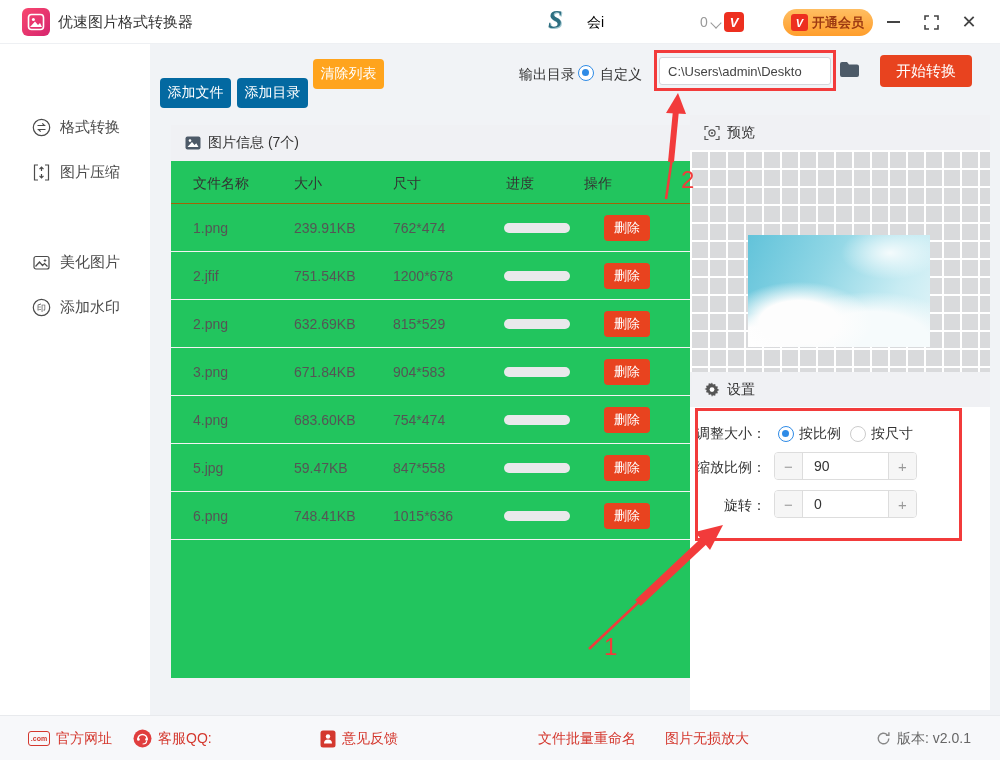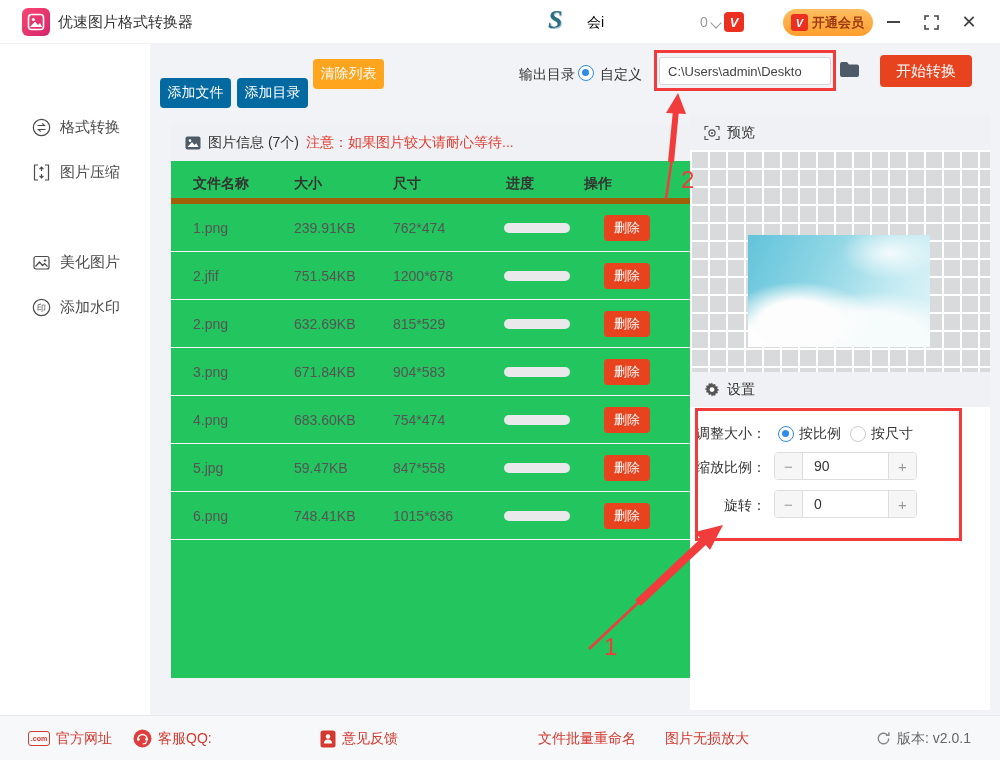--- a/index.html
+++ b/index.html
@@ -56,21 +56,21 @@
   .out-input { position:absolute; left:659px; top:57px; width:172px; height:28px; border:1px solid #d4d7dc; border-radius:3px;
     padding:0 8px; font-size:13px; color:#444; font-family:inherit; background:#fff; }
   .folder-btn { position:absolute; left:839px; top:61px; cursor:pointer; }
   .btn-start { position:absolute; left:880px; top:55px; width:92px; height:32px; background:#e8431f; font-size:15px; }
 
   
   .table-card { position:absolute; left:158px; top:125px; width:522px; height:553px; background:#22c55e;margin-left:13px; }
   .card-head { height:36px; background:#f0f1f4; display:flex; align-items:center; padding-left:14px; gap:7px; font-size:14px; }
   .card-title { color:#333; }
   .card-notice { color:#e23c30; }
-  .col-head { position:relative; height:43px; border-bottom:6px solid #a16207; font-size:14px; font-weight:bold; color:#333;padding-left:44px; }
+  .col-head { position:relative; height:43px; border-bottom:1px solid #a16207; font-size:14px; font-weight:normal; color:#333;padding-left:44px; }
   .col-head span { position:absolute; top:14px; }
   .ch-name { left:22px; } .ch-size { left:123px; } .ch-dims { left:222px; } .ch-prog { left:335px; } .ch-ops { left:413px; }
   .trow { position:relative; height:48px; border-bottom:1px solid #f3f3f3; font-size:14px; color:#555; }
   .trow span.cell { position:absolute; top:16px; }
   .c-name { left:22px; } .c-size { left:123px; } .c-dims { left:222px; }
   .c-prog { left:333px; top:19px !important; width:66px; height:10px; border-radius:5px; background:#e9e9eb; }
   .del-btn { position:absolute; left:433px; top:11px; width:46px; height:26px; background:#e8431f; border:none; border-radius:4px;
     color:#fff; font-size:13px; cursor:pointer; font-family:inherit; }
 
   
@@ -194,21 +194,20 @@
 <button class="btn btn-start">开始转换</button>
 
 <div class="table-card">
   <div class="card-head">
     <svg width="16" height="14" viewBox="0 0 16 14">
         <rect x="0.5" y="0.5" width="15" height="13" rx="2" fill="#4d5a68"></rect>
         <circle cx="5" cy="4.6" r="1.3" fill="#fff"></circle>
         <path d="M2.5 11 L7 6 L9.5 9 L11.3 7.3 L13.5 11 Z" fill="#fff"></path>
       </svg>
     <span class="card-title">图片信息 (7个)</span>
-    <span class="card-notice">注意：如果图片较大请耐心等待...</span>
   </div>
   <div class="col-head">
     <span class="ch-name">文件名称</span>
     <span class="ch-size">大小</span>
     <span class="ch-dims">尺寸</span>
     <span class="ch-prog">进度</span>
     <span class="ch-ops">操作</span>
   </div>
   <div id="table-body">
   <div class="trow">

